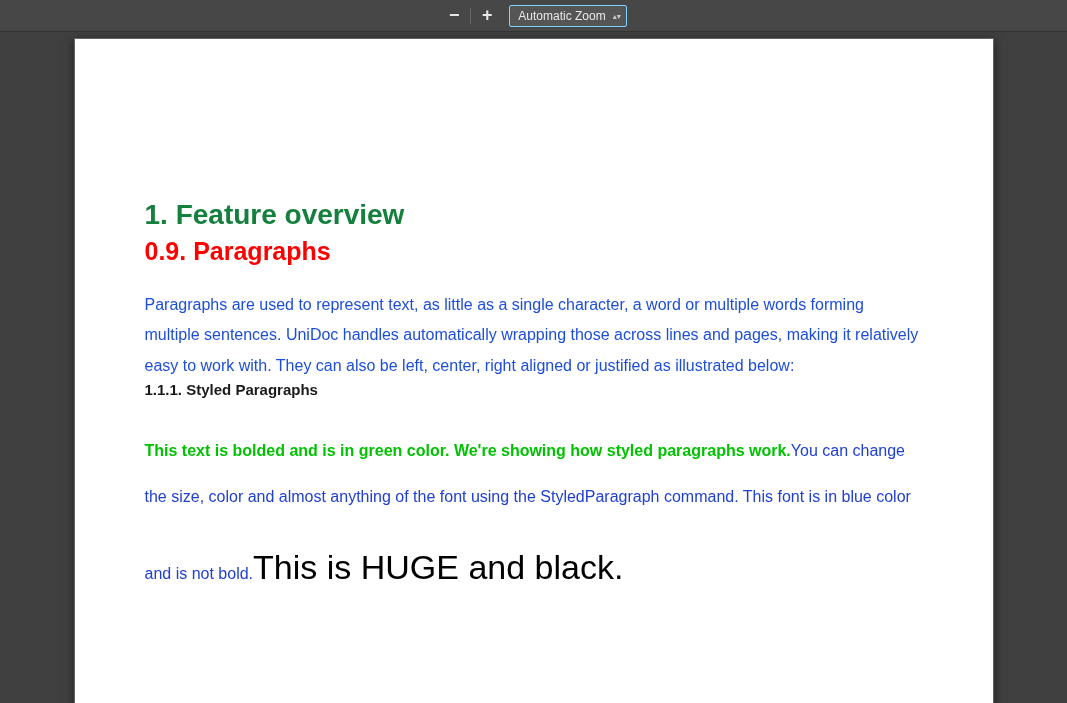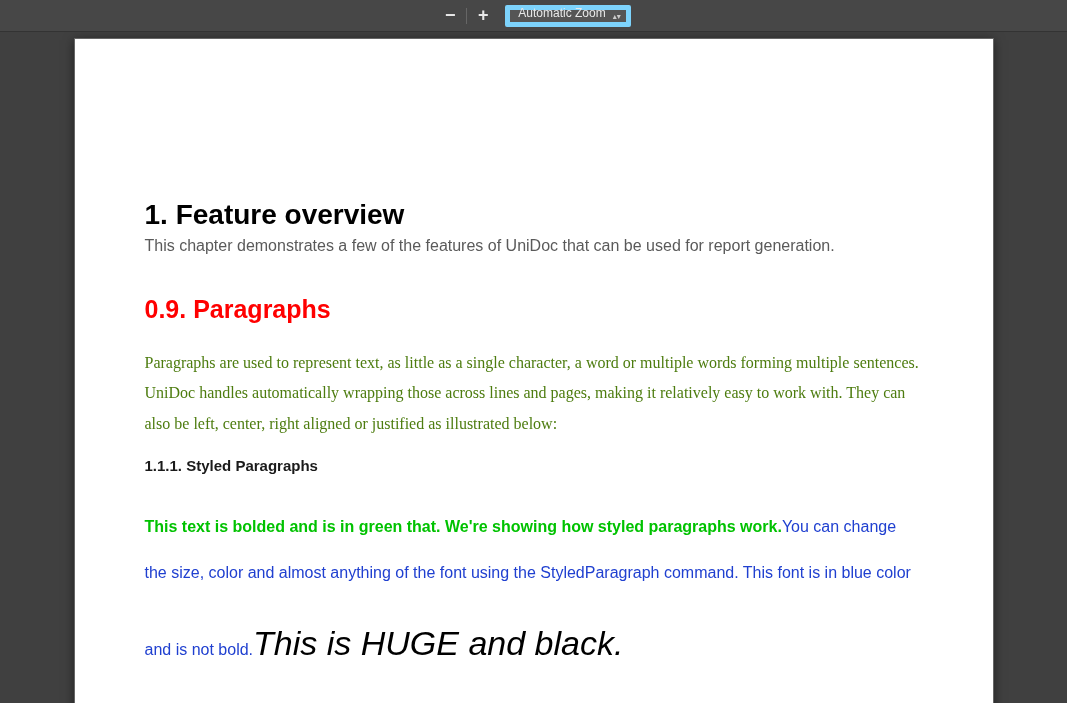--- a/index.html
+++ b/index.html
@@ -37,27 +37,27 @@
     }
     .toolbar-sep {
       width: 1px;
       height: 16px;
       background: #666;
       margin: 0 2px;
     }
     .zoom-select {
       background: #555;
       color: #e8e8e8;
-      border: 5px solid #7dd3fc;
+      border: 1px solid #7dd3fc;
       font-size: 12px;
       padding: 2px 20px 2px 8px;
       margin-left: 8px;
       height: 22px;
       display: flex;
-      align-items: flex-end;
+      align-items: center;
       position: relative;
       cursor: pointer;
       border-radius: 2px;
     }
     .zoom-select::after {
       content: "";
       position: absolute;
       right: 6px;
       top: 50%;
       transform: translateY(-50%);
@@ -87,40 +87,39 @@
       width: 920px;
       min-height: 1100px;
       box-shadow: 0 2px 10px rgba(0,0,0,0.5);
       border: 1px solid #666;
       padding: 160px 70px 40px 70px;
       position: relative;
     }
     .h1 {
       font-size: 28px;
       font-weight: bold;
-      color: #000000;
+      color: #15803d;
       margin-bottom: 6px;
     }
     .intro {
       font-size: 16px;
       color: #5a5a5a;
       margin-bottom: 40px;
     }
     .h2 {
       font-size: 25px;
       font-weight: bold;
       color: #ff0000;
       margin-bottom: 24px;
     }
     .para-green {
       font-size: 16px;
-      color: #4d7c0f;
+      color: #1d4ed8;
       line-height: 1.9;
-      margin-bottom: 18px;
-      font-family: Liberation Serif, serif;
+      margin-bottom: 0;
     }
     .h3 {
       font-size: 15px;
       font-weight: bold;
       color: #1a1a1a;
       margin-bottom: 30px;
     }
     .styled-line {
       font-size: 16px;
       line-height: 2.85;
@@ -130,40 +129,38 @@
       font-weight: bold;
     }
     .blue-text {
       color: #2040d0;
     }
     .huge-text {
       font-size: 34px;
       color: #000;
       font-weight: normal;
       vertical-align: baseline;
-      font-style: italic;
     }
   </style>
 </head>
 <body>
 
 <div class="toolbar">
   <div class="toolbar-btn">−</div>
   <div class="toolbar-sep"></div>
   <div class="toolbar-btn">+</div>
   <div class="zoom-select">
     <span>Automatic Zoom</span>
     <span class="zoom-arrow">▴▾</span>
   </div>
 </div>
 
 <div class="viewer">
   <div class="page">
     <div class="h1">1. Feature overview</div>
-    <div class="intro">This chapter demonstrates a few of the features of UniDoc that can be used for report generation.</div>
     <div class="h2">0.9. Paragraphs</div>
     <div class="para-green">Paragraphs are used to represent text, as little as a single character, a word or multiple words forming multiple sentences. UniDoc handles automatically wrapping those across lines and pages, making it relatively easy to work with. They can also be left, center, right aligned or justified as illustrated below:</div>
     <div class="h3">1.1.1. Styled Paragraphs</div>
     <div class="styled-line">
-      <span class="green-bold">This text is bolded and is in green that. We're showing how styled paragraphs work.</span><span class="blue-text">You can change the size, color and almost anything of the font using the StyledParagraph command. This font is in blue color and is not bold.</span><span class="huge-text">This is HUGE and black.</span>
+      <span class="green-bold">This text is bolded and is in green color. We're showing how styled paragraphs work.</span><span class="blue-text">You can change the size, color and almost anything of the font using the StyledParagraph command. This font is in blue color and is not bold.</span><span class="huge-text">This is HUGE and black.</span>
     </div>
   </div>
 </div>
 
 </body></html>

